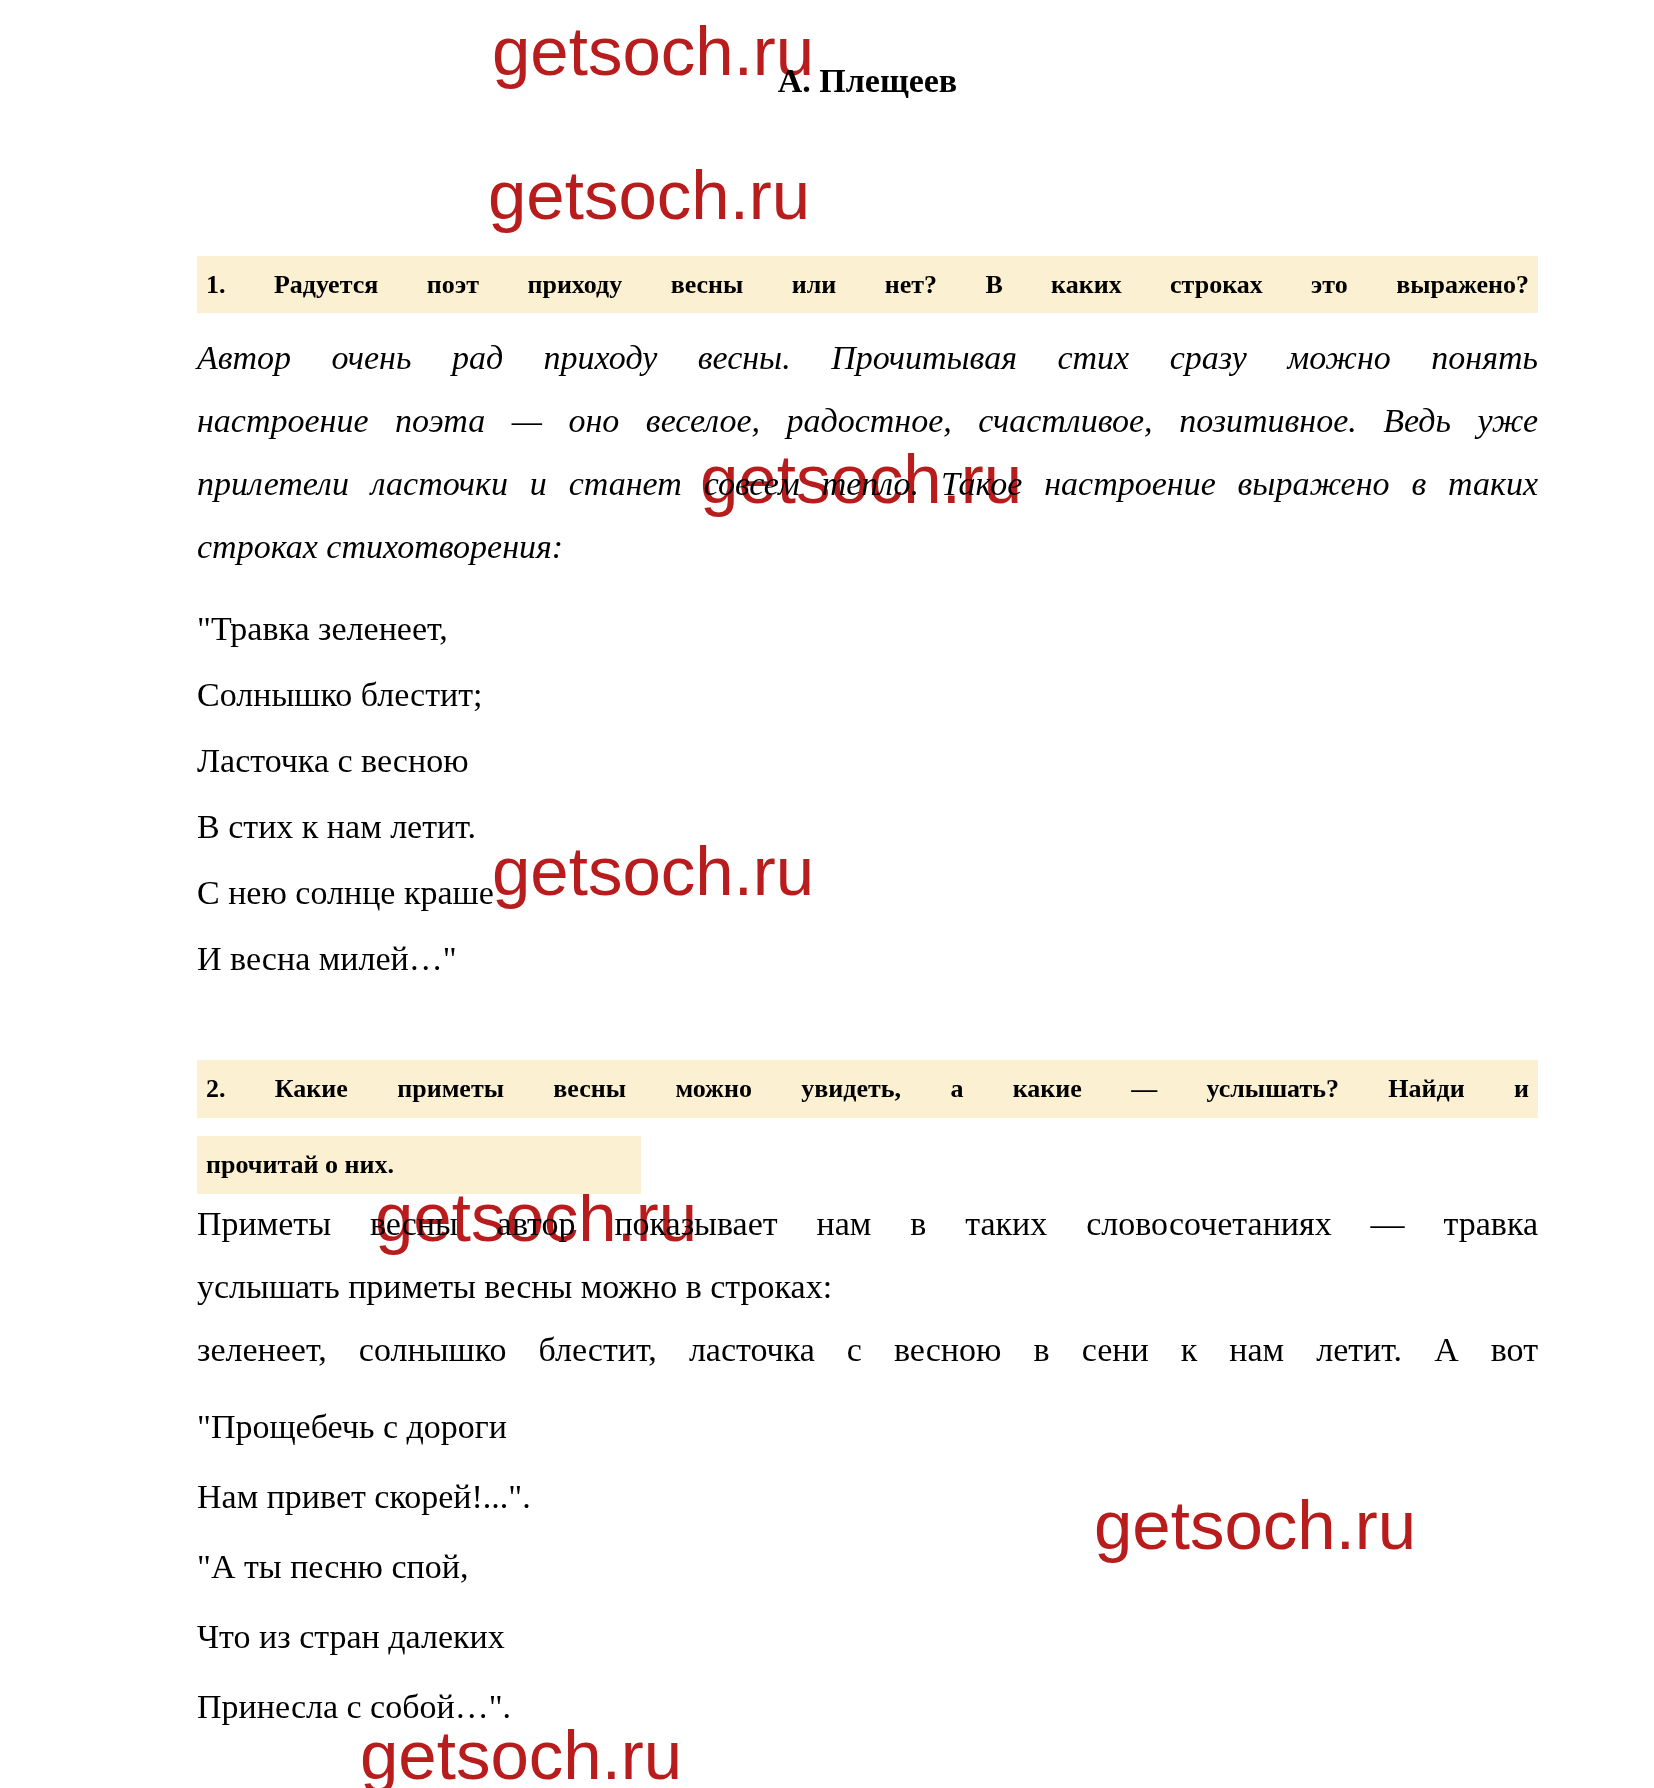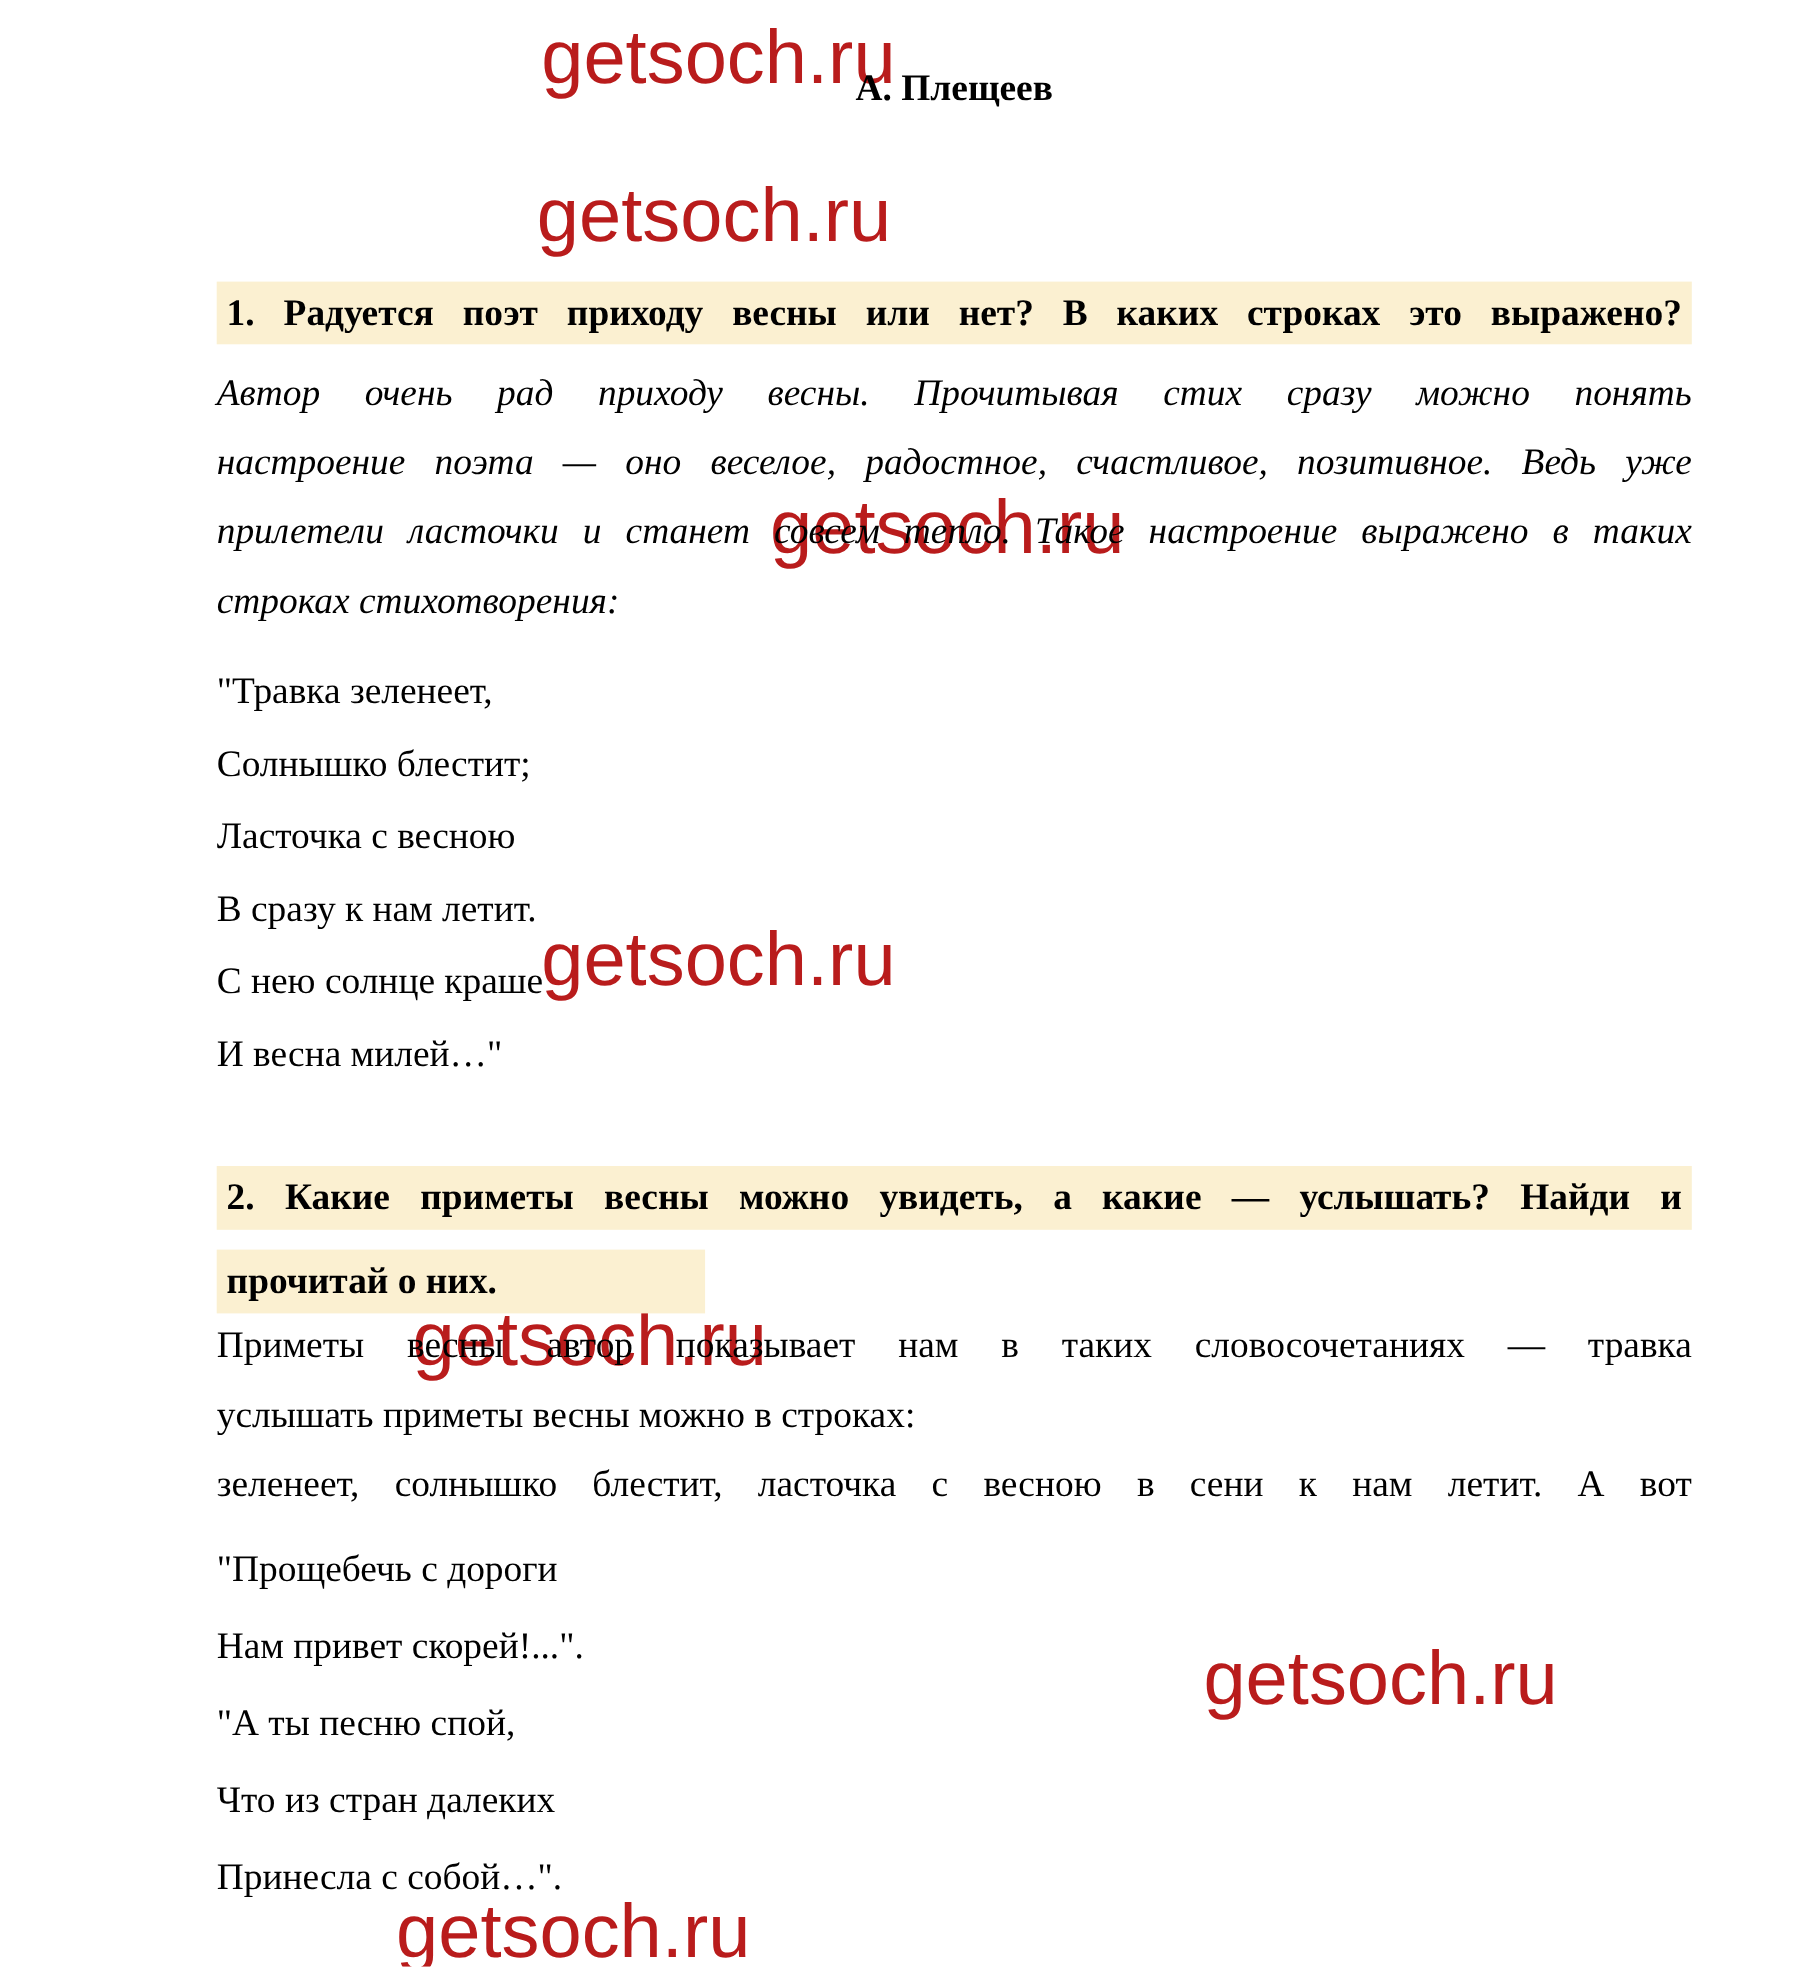--- a/index.html
+++ b/index.html
@@ -45,21 +45,21 @@
   }
   .author { top: 62px;  font-size: 34px; }
   .title  { top: 122px; font-size: 37px; letter-spacing: 0.5px; }
 
   
   .q {
     position: absolute;
     left: 197px;
     background: #fbf0d1;
     font-weight: bold;
-    font-size: 34px;
+    font-size: 26px;
     z-index: 1;
     box-sizing: border-box;
     padding: 0 9px;
   }
   .q1   { top: 256px;  width: 1341px; height: 57px; line-height: 57px; }
   .q2l1 { top: 1060px; width: 1341px; height: 58px; line-height: 58px; }
   .q2l2 { top: 1136px; width: 444px;  height: 58px; line-height: 58px; }
 
   .jst { text-align: justify; text-align-last: justify; }
 
@@ -109,21 +109,21 @@
     <div class="pl jst">Автор очень рад приходу весны. Прочитывая стих сразу можно понять</div>
     <div class="pl jst">настроение поэта — оно веселое, радостное, счастливое, позитивное. Ведь уже</div>
     <div class="pl jst">прилетели ласточки и станет совсем тепло. Такое настроение выражено в таких</div>
     <div class="pl">строках стихотворения:</div>
   </div>
 
   <div class="poem poem1">
     <div class="vl">"Травка зеленеет,</div>
     <div class="vl">Солнышко блестит;</div>
     <div class="vl">Ласточка с весною</div>
-    <div class="vl">В сразу к нам летит.</div>
+    <div class="vl">В стих к нам летит.</div>
     <div class="vl">С нею солнце краше</div>
     <div class="vl">И весна милей…"</div>
   </div>
 
   <div class="q q2l1 jst">2. Какие приметы весны можно увидеть, а какие — услышать? Найди и</div>
   <div class="q q2l2">прочитай о них.</div>
 
   <div class="para para2">
     <div class="pl jst">Приметы весны автор показывает нам в таких словосочетаниях — травка</div>
     <div class="pl">услышать приметы весны можно в строках:</div>

